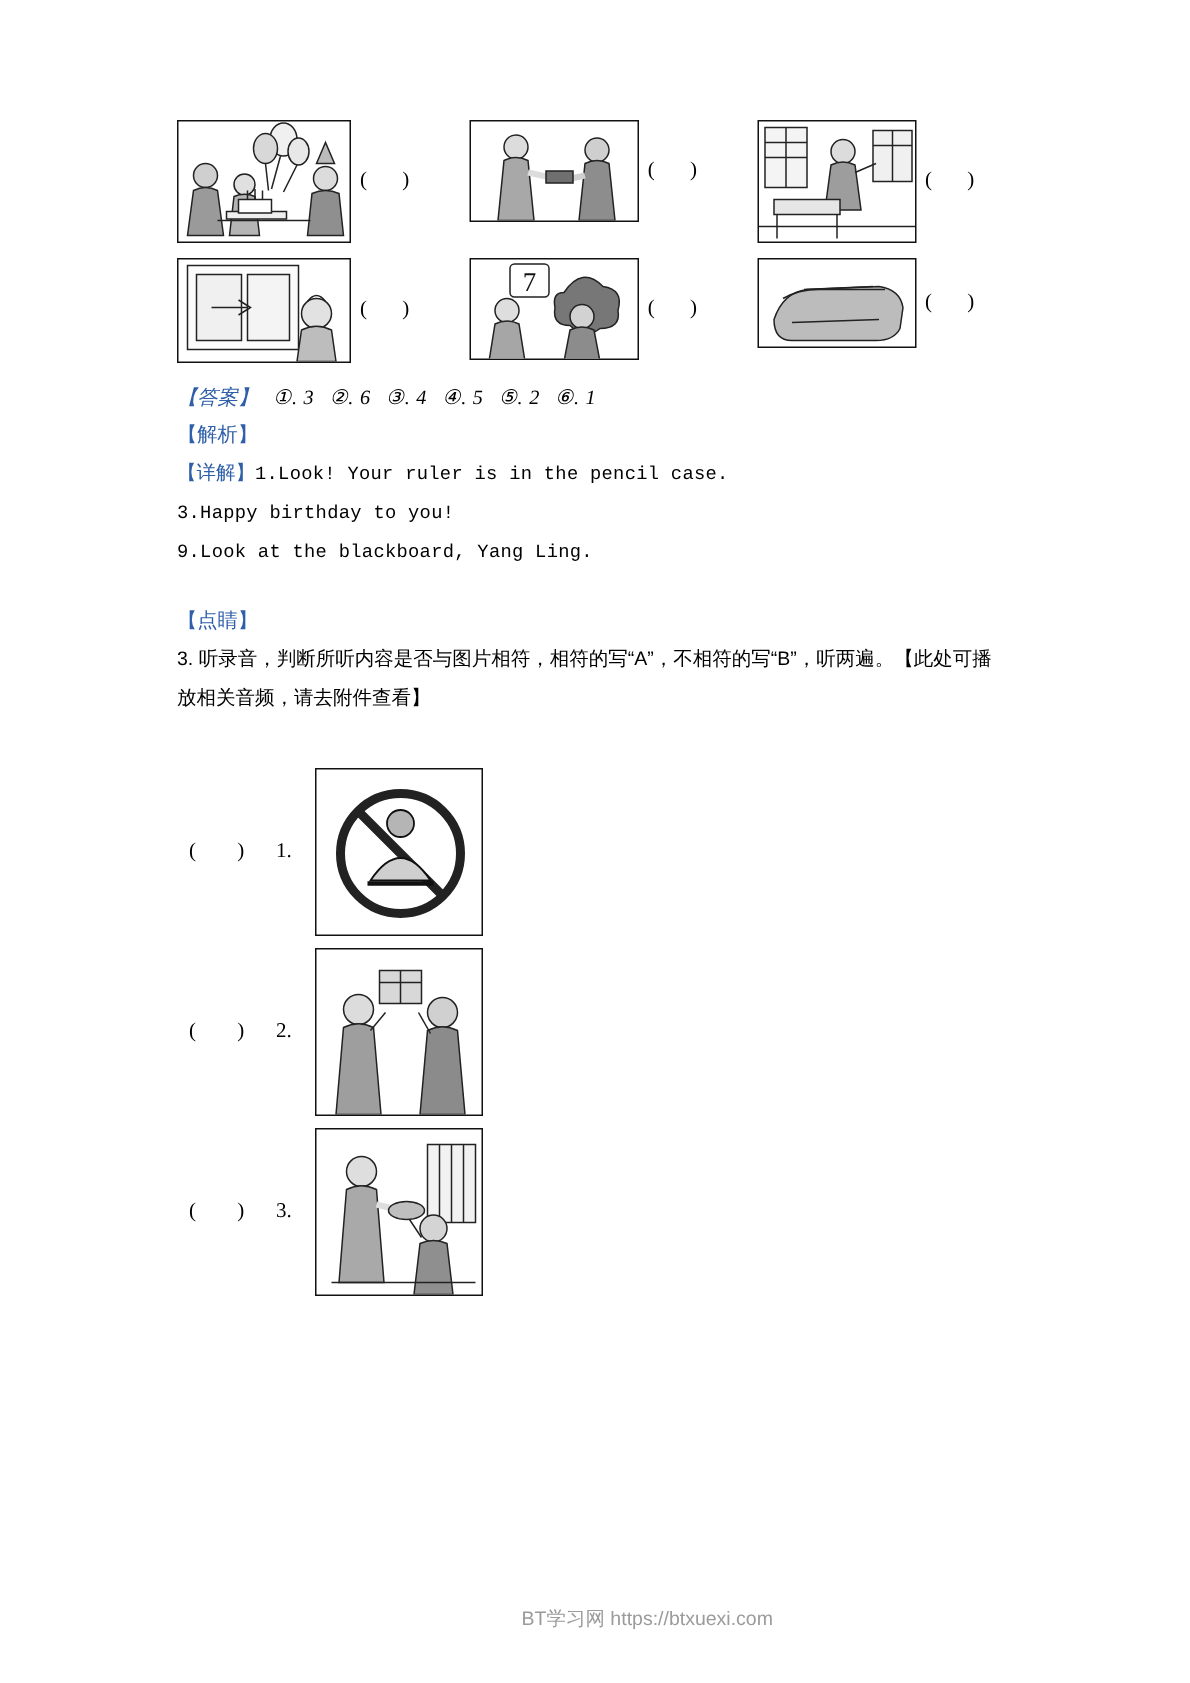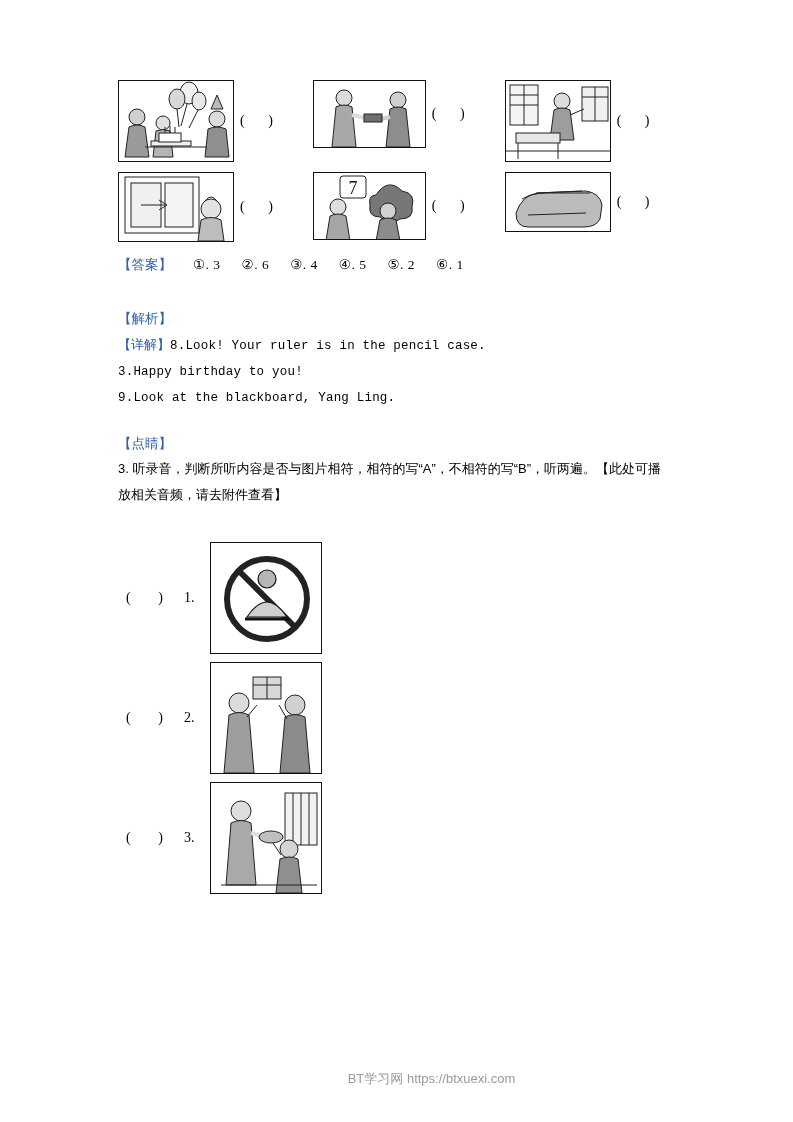--- a/index.html
+++ b/index.html
@@ -63,34 +63,34 @@
   .label-blue {
     color: #2f5fa8;
     font-family: "Liberation Sans", sans-serif;
     font-size: 13px;
   }
   .line {
     font-size: 13.5px;
     line-height: 25px;
     white-space: nowrap;
     font-family: "Liberation Sans", sans-serif;
-    margin-top: 29px;
   }
   .ansline {
     display: flex;
     align-items: flex-start;
     font-size: 13.5px;
     line-height: 25px;
+    font-style: italic;
   }
   .ansline .lbl { color: #2f5fa8; font-family: "Liberation Sans", sans-serif;}
   .ansitem {
     font-family: "Liberation Serif", serif;
     font-size: 13.5px;
     color: #000;
-    margin-left: 21px;
+    margin-left: 10px;
     letter-spacing: 0.5px;
   }
   .mono {
     font-family: "Liberation Mono", monospace;
     font-size: 12.5px;
     letter-spacing: 0.2px;
   }
   .detail-row {
     line-height: 26px;
     white-space: nowrap;
@@ -291,21 +291,21 @@
       <span class="ansitem">②. 6</span>
       <span class="ansitem">③. 4</span>
       <span class="ansitem">④. 5</span>
       <span class="ansitem">⑤. 2</span>
       <span class="ansitem">⑥. 1</span>
     </div>
 
     <div class="line label-blue">【解析】</div>
 
     <div class="detail-row">
-      <span class="label-blue">【详解】</span><span class="mono">8.Look! Your ruler is in the pencil case.</span>
+      <span class="label-blue">【详解】</span><span class="mono">1.Look! Your ruler is in the pencil case.</span>
     </div>
     <div class="detail-row mono">3.Happy birthday to you!</div>
     <div class="detail-row mono">9.Look at the blackboard, Yang Ling.</div>
 
     <div class="line label-blue" style="margin-top:20px;">【点睛】</div>
 
     <div class="q3">3. 听录音，判断所听内容是否与图片相符，相符的写“A”，不相符的写“B”，听两遍。【此处可播放相关音频，请去附件查看】</div>
 
     <div class="lower">
 

